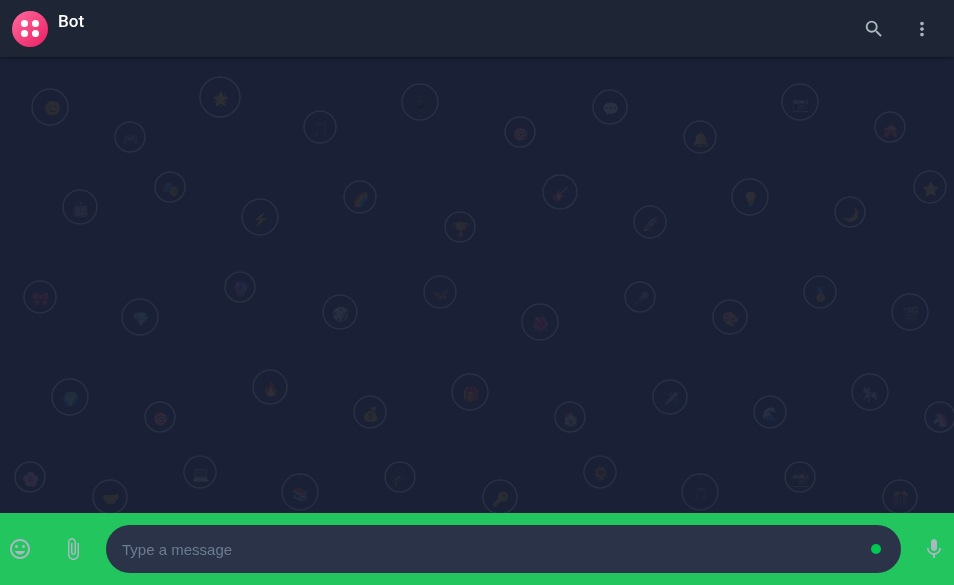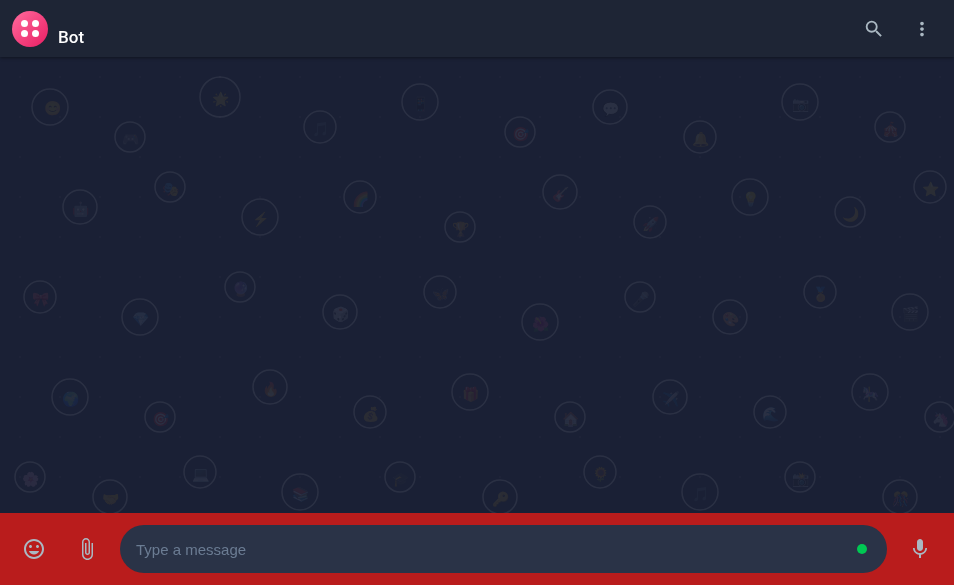--- a/index.html
+++ b/index.html
@@ -23,21 +23,21 @@
       display: flex;
       align-items: center;
       height: 57px;
       padding: 0 12px;
       background-color: #1e2535;
       box-shadow: 0 1px 3px rgba(0,0,0,0.4);
     }
 
     .header-left {
       display: flex;
-      align-items: flex-end;
+      align-items: flex-start;
       flex: 1;
       gap: 10px;
     }
 
     
     .logo-icon {
       width: 36px;
       height: 36px;
       border-radius: 50%;
       background: linear-gradient(135deg, #ff6b9d, #e91e63);
@@ -119,24 +119,24 @@
       width: 100%;
       height: 100%;
       opacity: 0.07;
     }
 
     
     .footer {
       position: relative;
       z-index: 10;
       height: 72px;
-      background-color: #b91c1c;
-      display: flex;
-      align-items: center;
-      padding: 8px 14px;
+      background-color: #22c55e;
+      display: flex;
+      align-items: center;
+      padding: 8px 0;
       gap: 13px;
     }
 
     .footer-icon-btn {
       width: 40px;
       height: 40px;
       border-radius: 50%;
       border: none;
       background: transparent;
       cursor: pointer;

